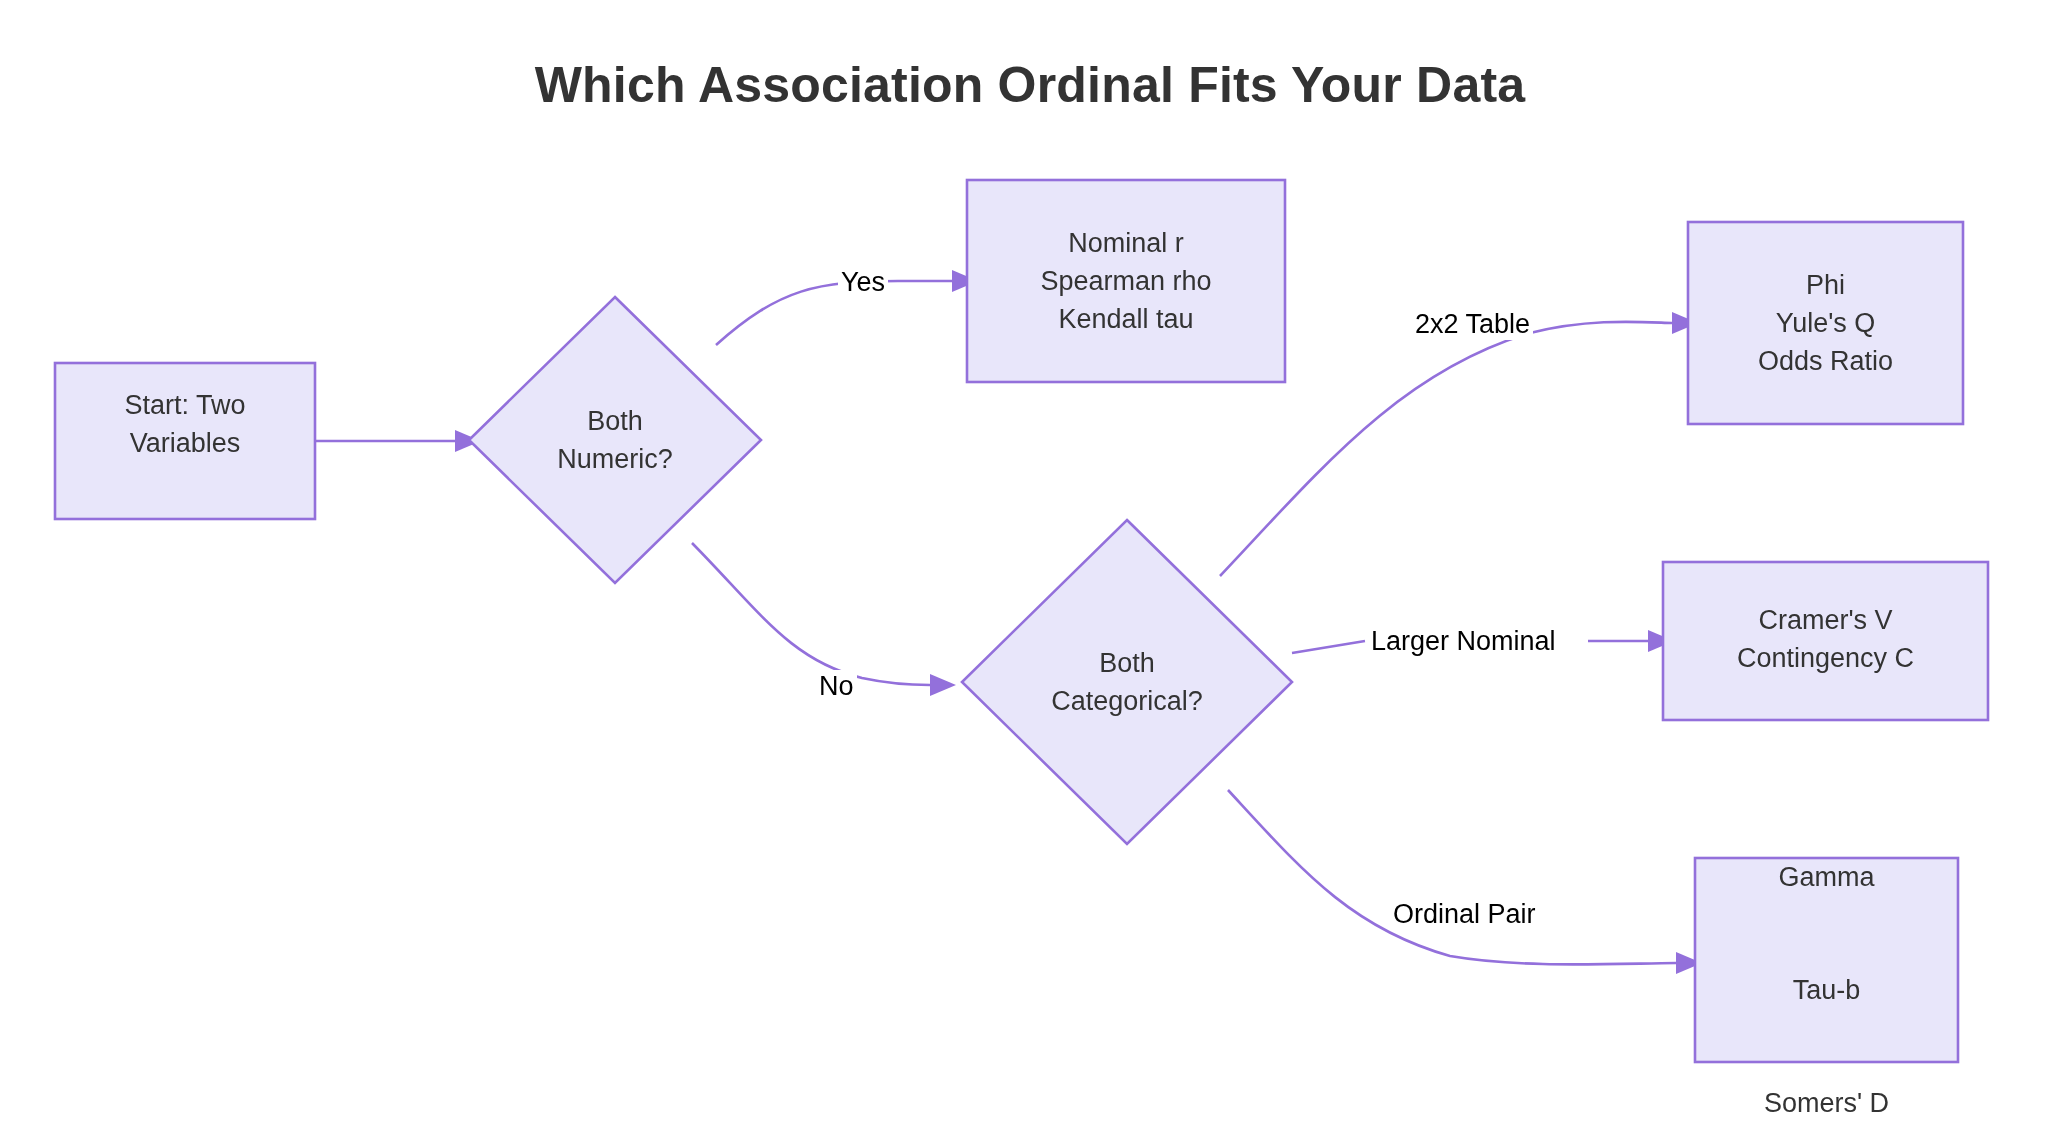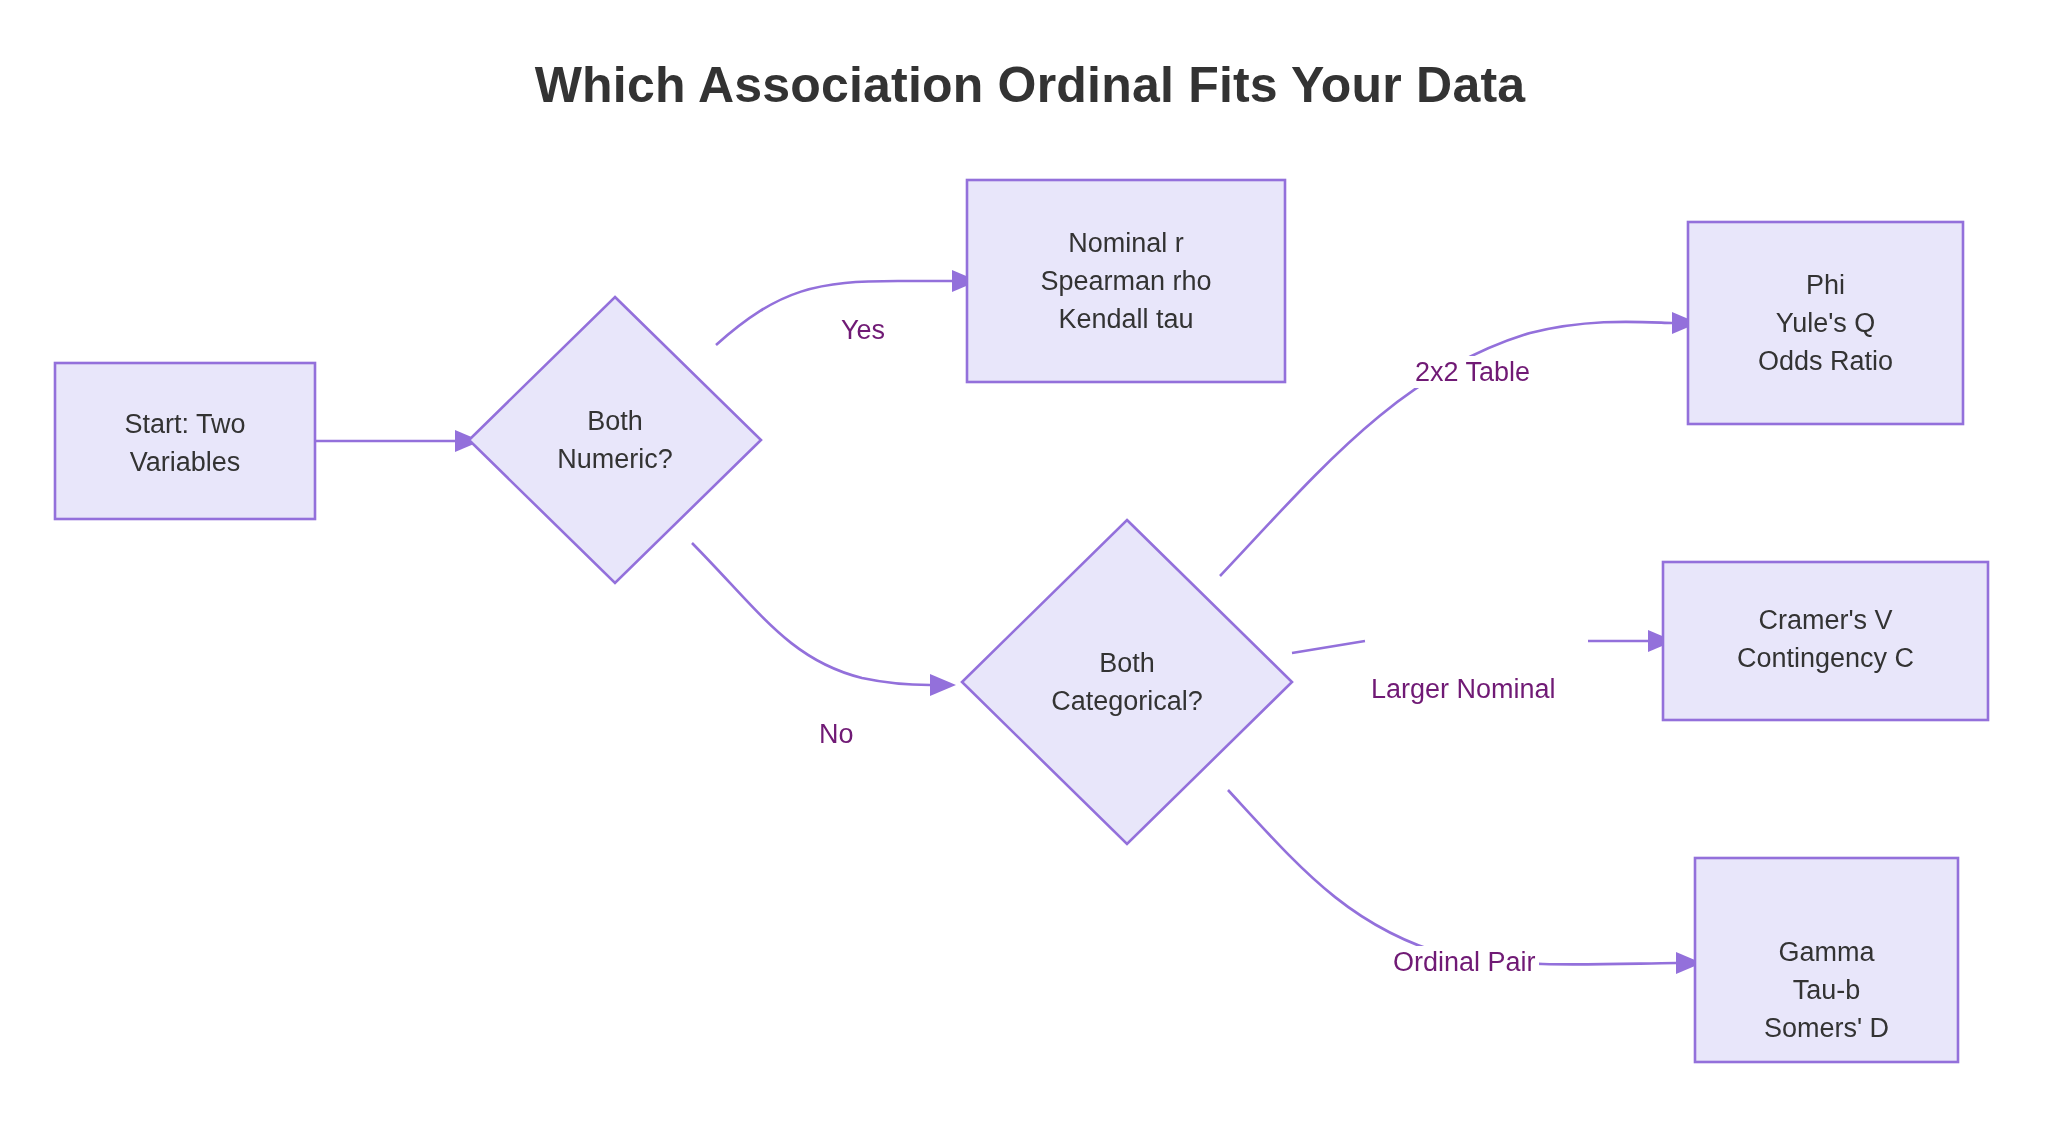--- a/index.html
+++ b/index.html
@@ -62,26 +62,25 @@
     color: #333333;
     line-height: 1.42;
     text-align: center;
     white-space: nowrap;
     pointer-events: none;
   }
   .node-label .line { display: block; }
   .edge-label {
     position: absolute;
     font-size: 27px;
-    color: #701a75;
+    color: #000000;
     white-space: nowrap;
     background: #ffffff;
     padding: 0 3px;
     line-height: 1.2;
-    margin-top: 48px;
   }
 </style>
 </head>
 <body>
 
 <div id="canvas">
 
   <div id="diagram-title">Which Association Ordinal Fits Your Data</div>
 
   <svg id="flow-svg" viewBox="0 0 2060 1126">
@@ -125,21 +124,21 @@
     <polygon class="node-shape" points="1127,520 1292,682 1127,844 962,682"></polygon>
 
     <rect class="node-shape" x="1688" y="222" width="275" height="202"></rect>
 
     <rect class="node-shape" x="1663" y="562" width="325" height="158"></rect>
 
     <rect class="node-shape" x="1695" y="858" width="263" height="204"></rect>
 
   </svg>
 
-  <div class="node-label" style="left:55px; top:365px; width:260px; height:156px;">
+  <div class="node-label" style="left:55px; top:346px; width:260px; height:156px;">
     <span class="line">Start: Two</span>
     <span class="line">Variables</span>
   </div>
 
   <div class="node-label" style="left:469px; top:297px; width:292px; height:286px;">
     <span class="line">Both</span>
     <span class="line">Numeric?</span>
   </div>
 
   <div class="node-label" style="left:967px; top:180px; width:318px; height:202px;">
@@ -157,21 +156,21 @@
     <span class="line">Phi</span>
     <span class="line">Yule's Q</span>
     <span class="line">Odds Ratio</span>
   </div>
 
   <div class="node-label" style="left:1663px; top:560px; width:325px; height:158px;text-align:right;">
     <span class="line">Cramer's V</span>
     <span class="line">Contingency C</span>
   </div>
 
-  <div class="node-label" style="left:1695px; top:858px; width:263px; height:264px;">
+  <div class="node-label" style="left:1695px; top:858px; width:263px; height:264px;justify-content:space-between;">
     <span class="line">Gamma</span>
     <span class="line">Tau-b</span>
     <span class="line">Somers' D</span>
   </div>
 
   <div class="edge-label" style="left:838px; top:266px;">Yes</div>
 
   <div class="edge-label" style="left:816px; top:670px;">No</div>
 
   <div class="edge-label" style="left:1412px; top:308px;">2x2 Table</div>

